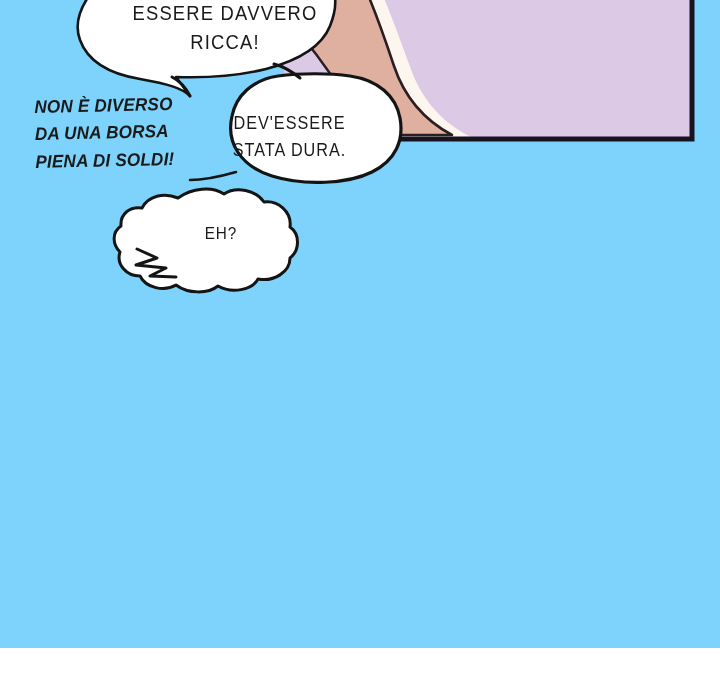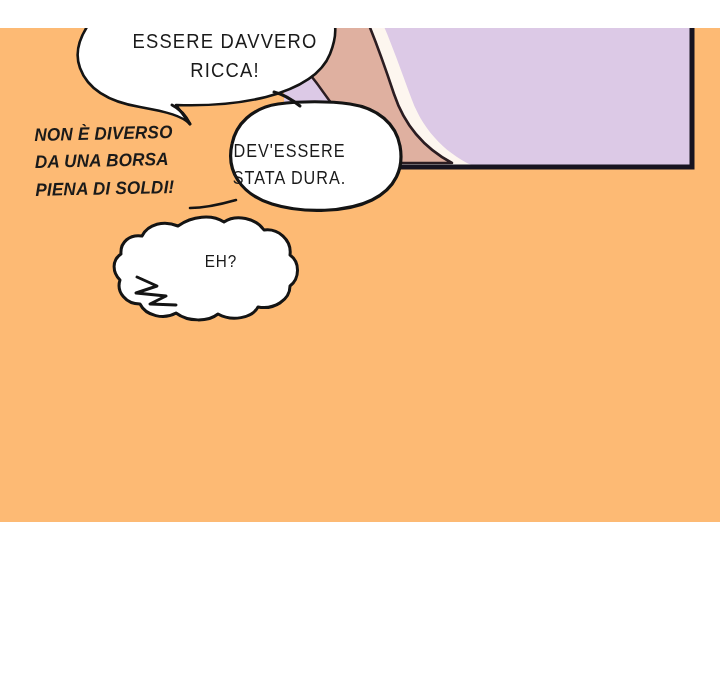--- a/index.html
+++ b/index.html
@@ -4,25 +4,24 @@
 <title>Webtoon Panel</title>
 <style>
   html, body {
     margin: 0;
     padding: 0;
     background: #ffffff;
   }
   #page {
     position: relative;
     width: 720px;
-    height: 494px;
-    background: #fdba74;
+    height: 648px;
+    background: #7dd3fc;
     overflow: hidden;
     font-family: "Liberation Sans", sans-serif;
-    margin-top: 28px;
   }
   .layer {
     position: absolute;
     top: 0;
     left: 0;
     width: 720px;
     height: 700px;
   }
   .balloon-text {
     position: absolute;

